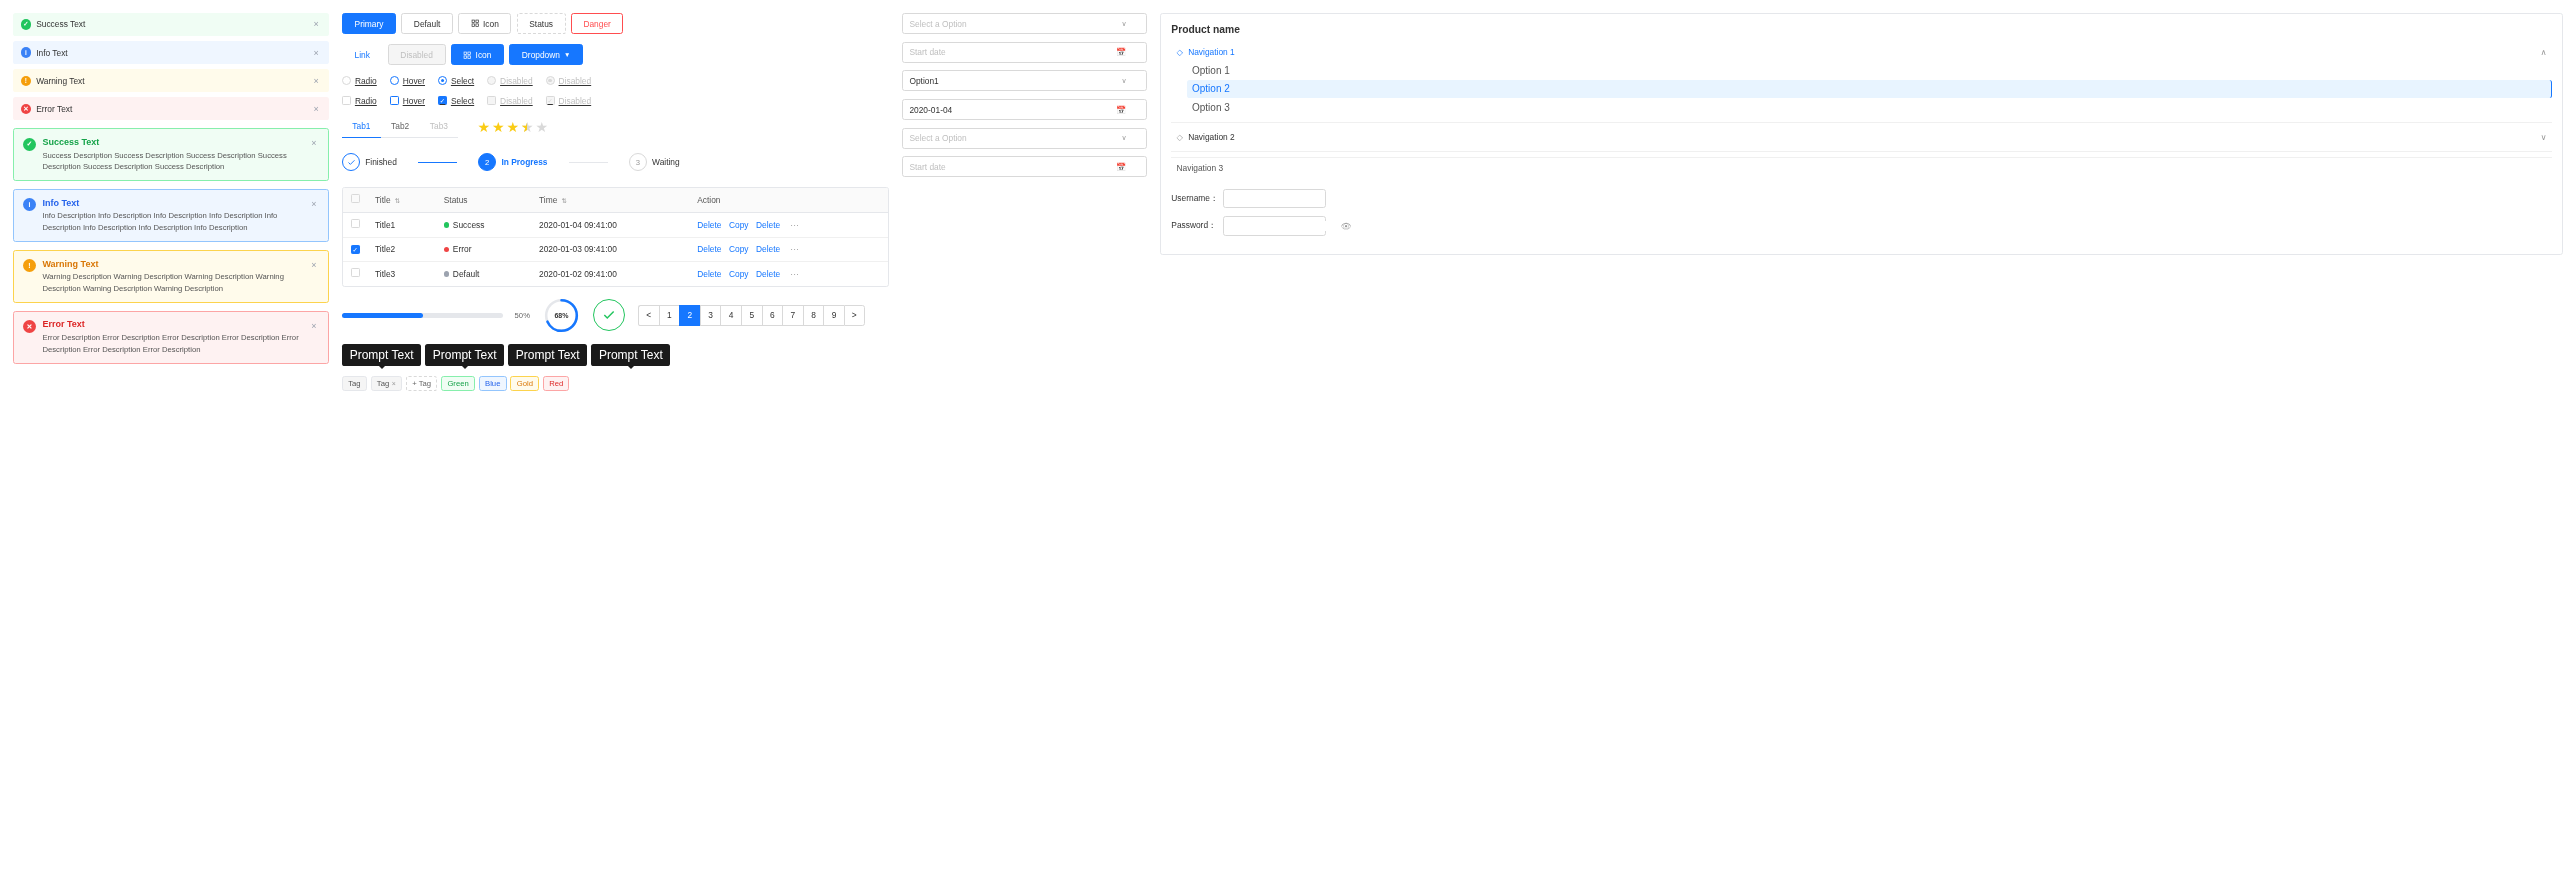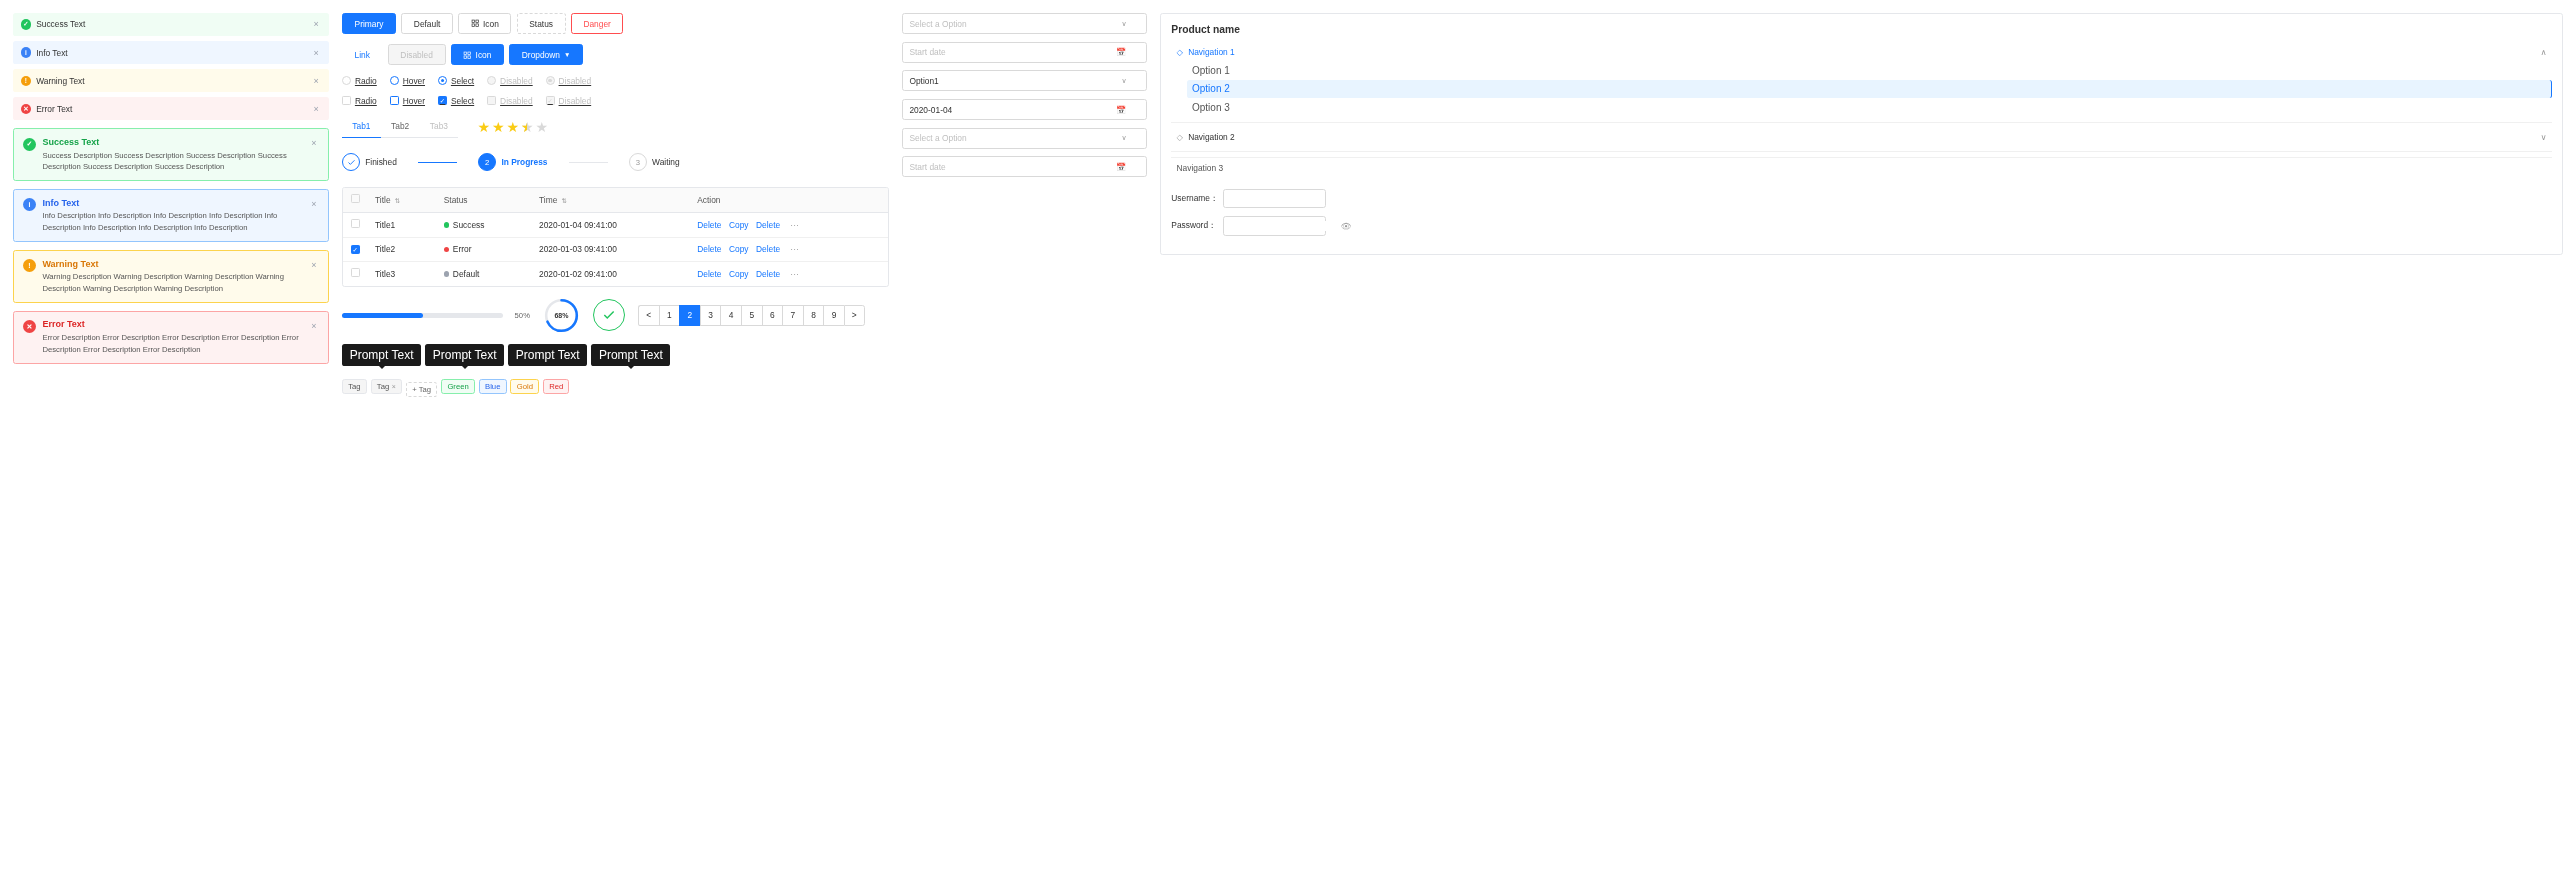--- a/index.html
+++ b/index.html
@@ -486,21 +486,20 @@
       display: flex;
       align-items: center;
       gap: 2.6px;
     }
     .tag-close { cursor: pointer; color: #999; font-size: 7px; }
     .tag-add {
       border: 0.6px dashed #d9d9d9;
       background: white;
       color: #666;
       cursor: pointer;
-      margin-top: 6px;
     }
     .tag-green { background: #f0fdf4; border-color: #86efac; color: #16a34a; }
     .tag-blue { background: #eff6ff; border-color: #93c5fd; color: #2563eb; }
     .tag-gold { background: #fffbeb; border-color: #fcd34d; color: #d97706; }
     .tag-red { background: #fef2f2; border-color: #fca5a5; color: #dc2626; }
 
     .checkbox-check { color: white; font-size: 6.4px; }
     .checkbox-disabled-check { color: #d9d9d9; font-size: 6.4px; }
 
     .progress-row {

